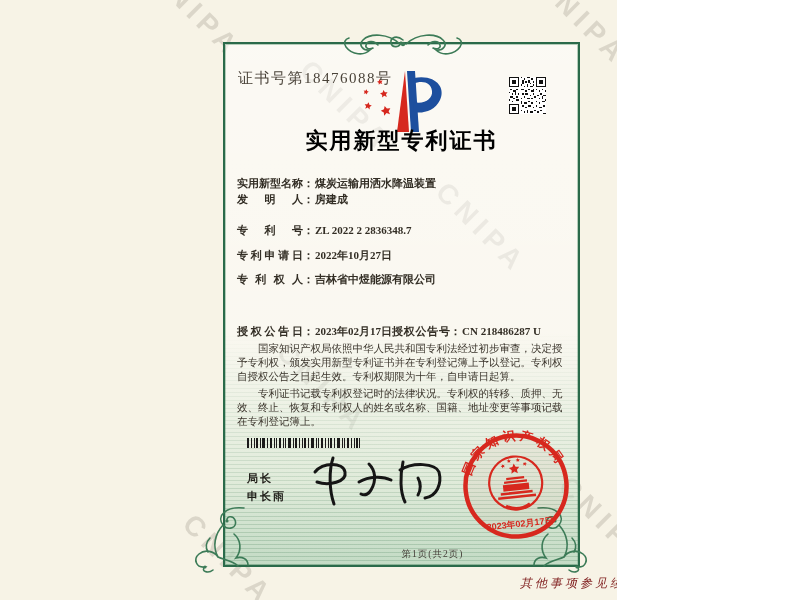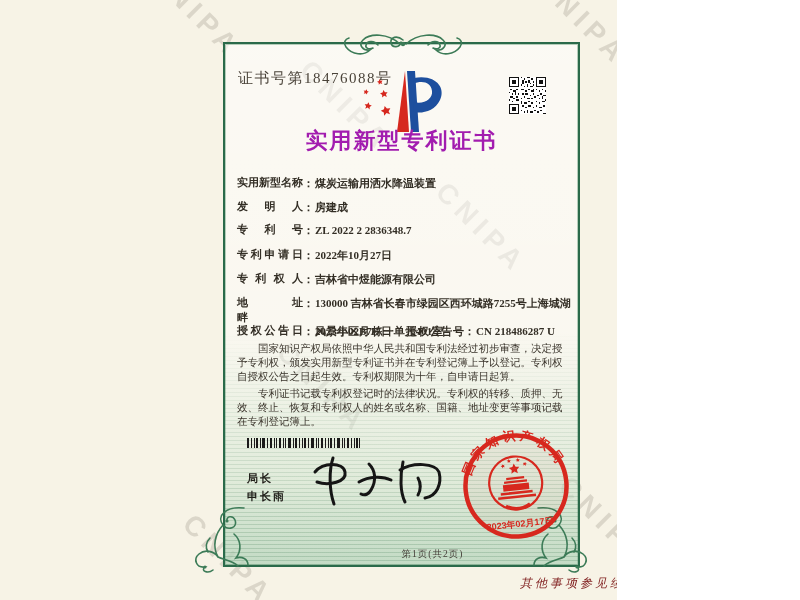--- a/index.html
+++ b/index.html
@@ -16,29 +16,29 @@
         background:linear-gradient(180deg,rgba(255,255,255,.55) 0%,rgba(255,255,255,.42) 55%,
                    rgba(205,228,208,.55) 84%,rgba(178,211,186,.75) 100%);}
   .cert::after{content:"";position:absolute;inset:0;
         background:repeating-linear-gradient(180deg,rgba(60,120,80,.22) 0 1px,transparent 1px 4px);
         -webkit-mask-image:linear-gradient(180deg,transparent 55%,#000 95%);
         mask-image:linear-gradient(180deg,transparent 55%,#000 95%);}
   .orn{position:absolute;}
   
   .certno{position:absolute;left:238px;top:69px;font-size:15px;letter-spacing:1.5px;color:#4a4339;text-align:center;}
   .title{position:absolute;left:223px;top:126px;width:357px;text-align:center;
-         font-size:22px;font-weight:700;letter-spacing:2px;color:#a21caf;}
+         font-size:22px;font-weight:700;letter-spacing:2px;color:#000000;}
   .frow{position:absolute;left:237px;width:334px;font-size:11px;line-height:14px;
         font-weight:600;color:#332e25;white-space:nowrap;}
-  .flabel{display:inline-block;width:66px;text-align:justify;text-align-last:justify;vertical-align:top;font-family:Liberation Mono, monospace;}
+  .flabel{display:inline-block;width:66px;text-align:justify;text-align-last:justify;vertical-align:top;}
   .flabel2{display:inline-block;width:58px;text-align:justify;text-align-last:justify;vertical-align:top;}
   .fcolon{display:inline-block;width:12px;}
   .fvalue{white-space:normal;}
   .addr2{margin-left:78px;}
-  .pair2{display:inline-block;margin-left:14px;}
+  .pair2{display:inline-block;margin-left:0;}
   .paras{position:absolute;left:237px;top:342px;width:332px;font-size:10.5px;line-height:13.8px;
          color:#3b352c;}
   .paras p{margin:0 0 4px 0;text-indent:2em;}
   .sgtitle{position:absolute;left:247px;top:471px;font-family:Liberation Mono, monospace;
            font-weight:700;font-size:11px;letter-spacing:2px;color:#22201b;}
   .sgname{position:absolute;left:247px;top:489px;font-family:"Liberation Sans",sans-serif;
           font-weight:700;font-size:11px;letter-spacing:2px;color:#22201b;}
   .pagenum{position:absolute;left:223px;top:548px;width:419px;text-align:center;
            font-size:9.5px;letter-spacing:1px;color:#46403a;}
   .note{position:absolute;left:160px;top:575px;width:480px;text-align:right;
@@ -118,35 +118,31 @@
       <path fill="#ffffff" d="M1,1h5v5h-5z M19,1h5v5h-5z M1,19h5v5h-5z"></path>
       <path fill="#111111" d="M2,2h3v3h-3z M20,2h3v3h-3z M2,20h3v3h-3z"></path>
       <path fill="#111111" d="M8,0h1v1h-1z M10,1h1v1h-1z M12,0h2v1h-2z M9,2h1v2h-1z M11,3h1v1h-1z M13,2h1v2h-1z M15,1h1v1h-1z M16,3h1v1h-1z M9,4h1v1h-1z M14,4h1v1h-1z M8,5h1v1h-1z M10,6h1v1h-1z M12,5h1v2h-1z M14,6h2v1h-2z M16,5h1v1h-1z M1,8h1v1h-1z M3,9h2v1h-2z M5,8h1v1h-1z M0,10h1v1h-1z M2,11h1v1h-1z M4,10h1v2h-1z M6,11h1v1h-1z M1,13h2v1h-2z M3,14h1v1h-1z M5,13h1v1h-1z M0,15h1v1h-1z M2,16h1v1h-1z M5,15h2v1h-2z M8,8h2v1h-2z M11,9h1v1h-1z M13,8h1v1h-1z M15,9h2v1h-2z M16,8h1v1h-1z M18,8h1v1h-1z M20,9h1v1h-1z M22,8h1v1h-1z M24,9h1v1h-1z M9,11h1v1h-1z M11,11h2v1h-2z M14,12h1v1h-1z M16,11h1v1h-1z M19,12h1v1h-1z M21,11h1v1h-1z M23,12h2v1h-2z M8,14h1v1h-1z M10,13h1v1h-1z M12,14h2v1h-2z M15,14h1v1h-1z M17,13h1v1h-1z M20,14h1v1h-1z M22,13h1v2h-1z M24,15h1v1h-1z M8,16h1v2h-1z M10,17h2v1h-2z M13,16h1v1h-1z M15,17h1v1h-1z M18,16h1v1h-1z M20,17h1v1h-1z M22,16h2v1h-2z M9,19h1v1h-1z M11,20h1v1h-1z M13,19h2v1h-2z M16,20h1v1h-1z M18,19h1v1h-1z M20,20h2v1h-2z M23,19h1v1h-1z M8,22h1v1h-1z M10,23h1v1h-1z M12,22h1v2h-1z M14,23h2v1h-2z M17,22h1v1h-1z M19,23h1v1h-1z M21,22h1v1h-1z M23,24h2v1h-2z"></path>
     </svg>
 
     <div class="title">实用新型专利证书</div>
 
     <div class="frow" style="top:176px">
       <span class="flabel">实用新型名称</span><span class="fcolon">：</span><span class="fvalue">煤炭运输用洒水降温装置</span>
     </div>
-    <div class="frow" style="top:200px">
+    <div class="frow" style="top:192px">
       <span class="flabel">发明人</span><span class="fcolon">：</span><span class="fvalue">房建成</span>
     </div>
     <div class="frow" style="top:223px">
       <span class="flabel">专利号</span><span class="fcolon">：</span><span class="fvalue">ZL 2022 2 2836348.7</span>
     </div>
     <div class="frow" style="top:248px">
       <span class="flabel">专利申请日</span><span class="fcolon">：</span><span class="fvalue">2022年10月27日</span>
     </div>
     <div class="frow" style="top:272px">
       <span class="flabel">专利权人</span><span class="fcolon">：</span><span class="fvalue">吉林省中煜能源有限公司</span>
-    </div>
-    <div class="frow" style="top:296px">
-      <div><span class="flabel">地址</span><span class="fcolon">：</span><span class="fvalue">130000 吉林省长春市绿园区西环城路7255号上海城湖畔</span></div>
-      <div class="addr2">风景小区B7栋一单元401室</div>
     </div>
     <div class="frow" style="top:324px">
       <span class="flabel">授权公告日</span><span class="fcolon">：</span><span class="fvalue">2023年02月17日</span><span class="pair2"><span class="flabel2">授权公告号</span><span class="fcolon">：</span><span class="fvalue">CN 218486287 U</span></span>
     </div>
 
     <div class="paras">
       <p>国家知识产权局依照中华人民共和国专利法经过初步审查，决定授予专利权，颁发实用新型专利证书并在专利登记簿上予以登记。专利权自授权公告之日起生效。专利权期限为十年，自申请日起算。</p>
       <p>专利证书记载专利权登记时的法律状况。专利权的转移、质押、无效、终止、恢复和专利权人的姓名或名称、国籍、地址变更等事项记载在专利登记簿上。</p>
     </div>
 

